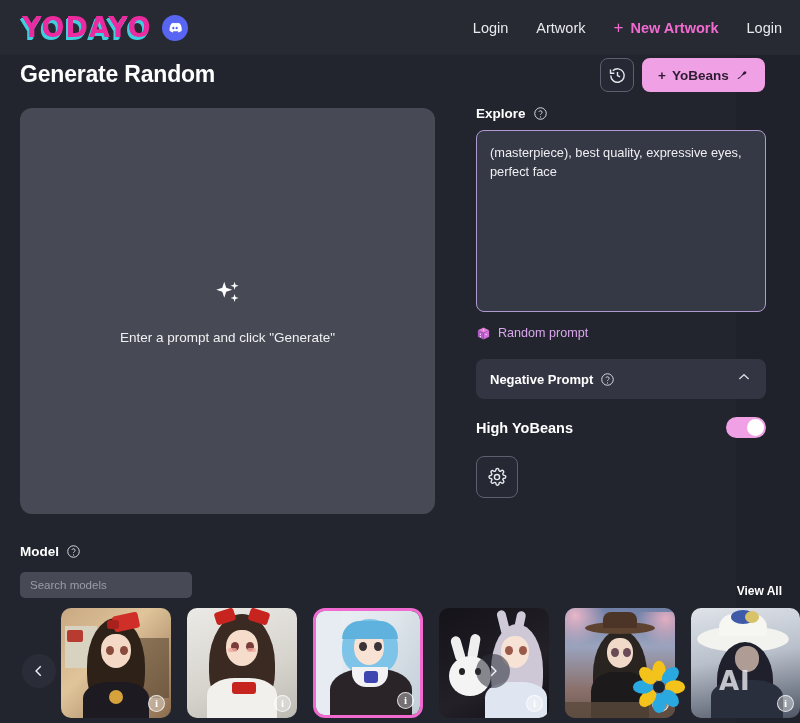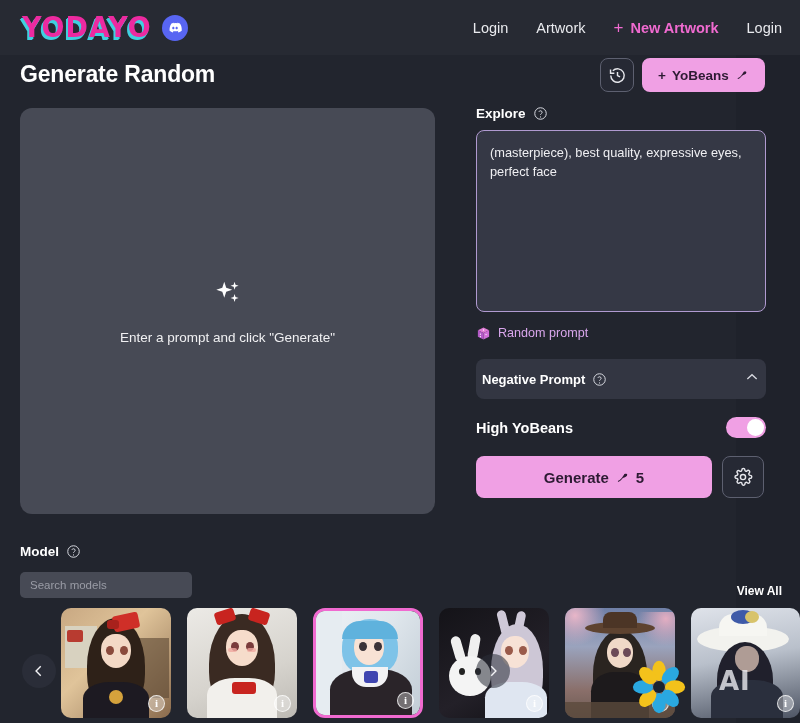--- a/index.html
+++ b/index.html
@@ -93,21 +93,21 @@
 
   .random-prompt {
     display: flex; align-items: flex-start; gap: 7px;
     margin-top: 10px; font-size: 12.6px; color: #d9a6ec; cursor: pointer;
   }
   .dice-ico svg { width: 15px; height: 15px; display: block; }
 
   .neg-panel {
     margin-top: 18px; width: 290px; height: 40px; border-radius: 8px;
     background: #333642; display: flex; align-items: center;
-    padding: 0 6px; cursor: pointer;
+    padding: 0 14px; cursor: pointer;
   }
   .neg-label { display: flex; align-items: center; gap: 7px; font-size: 13px; font-weight: 700; color: #fff; }
   .chevron-up { margin-left: auto; }
   .chevron-up svg { width: 16px; height: 16px; stroke: #d7d9e0; fill: none; stroke-width: 2; }
 
   .priority-row { margin-top: 18px; display: flex; align-items: center; width: 290px; }
   .priority-label { font-size: 14.5px; font-weight: 700; color: #fff; }
   .toggle {
     margin-left: auto; width: 40px; height: 21px; border-radius: 11px;
     background: #f0a0e4; position: relative; cursor: pointer;
@@ -325,30 +325,20 @@
     </div>
 
     <div class="priority-row">
       <span class="priority-label">High YoBeans</span>
       <div class="toggle">
         <div class="knob"></div>
       </div>
     </div>
 
     <div class="gen-row">
-      <button class="generate-btn">
-        <span>Generate</span>
-        <span class="bean-ico">
-          <svg viewBox="0 0 24 24" style="width:15px;height:15px;">
-            <path d="M5 17c3-1 5-3 7-6s4-5 6-5c1.5 0 2 1.5 1 3-1.3 2-3.5 2-5.5 3.5C11 14 9.5 17 6.5 18.5 5 19.2 4 18.5 5 17z" fill="#2d1a33"></path>
-            <circle cx="16.5" cy="8" r="2" fill="#2d1a33"></circle>
-          </svg>
-        </span>
-        <span>5</span>
-      </button>
       <div class="settings-btn">
         <svg viewBox="0 0 24 24">
           <circle cx="12" cy="12" r="3.1"></circle>
           <path d="M19.3 14.5a1.5 1.5 0 0 0 .3 1.7l.1.1a1.8 1.8 0 1 1-2.6 2.6l-.1-.1a1.5 1.5 0 0 0-1.7-.3 1.5 1.5 0 0 0-.9 1.4v.2a1.8 1.8 0 1 1-3.6 0v-.1a1.5 1.5 0 0 0-1-1.4 1.5 1.5 0 0 0-1.7.3l-.1.1a1.8 1.8 0 1 1-2.6-2.6l.1-.1a1.5 1.5 0 0 0 .3-1.7 1.5 1.5 0 0 0-1.4-.9h-.2a1.8 1.8 0 1 1 0-3.6h.1a1.5 1.5 0 0 0 1.4-1 1.5 1.5 0 0 0-.3-1.7l-.1-.1A1.8 1.8 0 1 1 7.8 4.7l.1.1a1.5 1.5 0 0 0 1.7.3h.1a1.5 1.5 0 0 0 .9-1.4v-.2a1.8 1.8 0 1 1 3.6 0v.1a1.5 1.5 0 0 0 .9 1.4 1.5 1.5 0 0 0 1.7-.3l.1-.1a1.8 1.8 0 1 1 2.6 2.6l-.1.1a1.5 1.5 0 0 0-.3 1.7v.1a1.5 1.5 0 0 0 1.4.9h.2a1.8 1.8 0 1 1 0 3.6h-.1a1.5 1.5 0 0 0-1.4.9z"></path>
         </svg>
       </div>
     </div>
   </div>
 
   <div class="model-sec">

